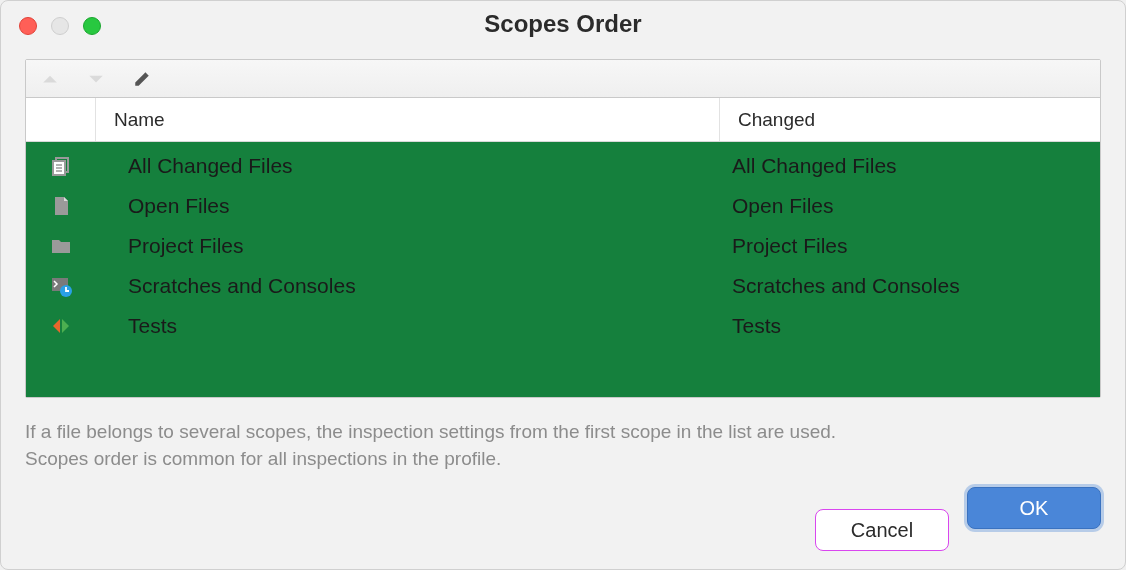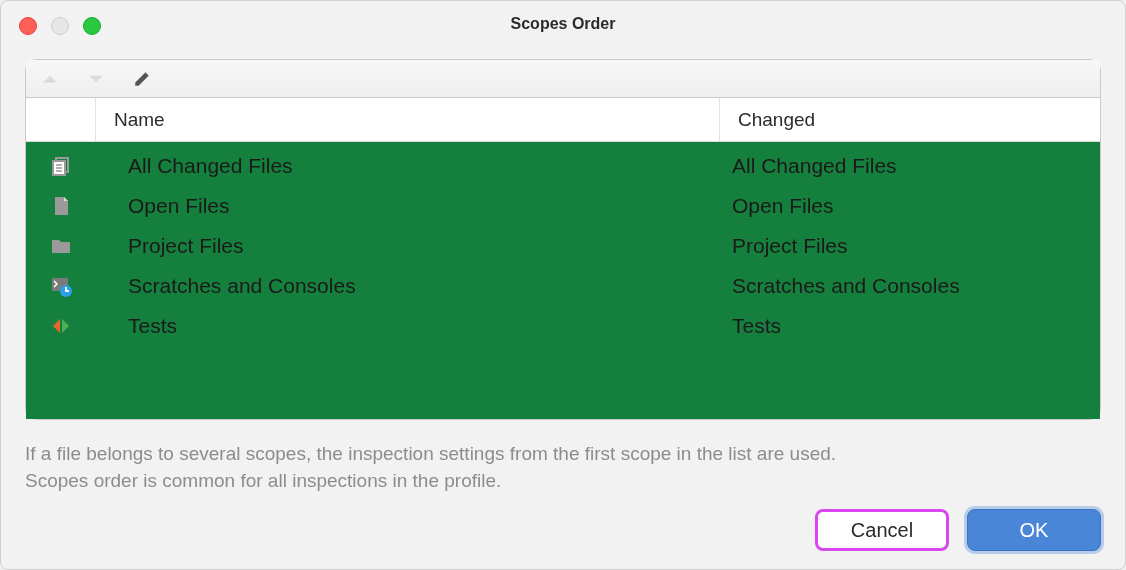--- a/index.html
+++ b/index.html
@@ -38,36 +38,36 @@
       width: 18px;
       height: 18px;
       border-radius: 50%;
     }
     .tl-close { background: #ff5f57; border: 1px solid #e24238; }
     .tl-min   { background: #e6e6e6; border: 1px solid #cfcfcf; }
     .tl-max   { background: #28c840; border: 1px solid #1ba62f; }
     .title {
       width: 100%;
       text-align: center;
-      font-size: 16px;
+      font-size: 24px;
       font-weight: 600;
       color: #2b2b2b;
     }
     .content {
       flex: 1;
       padding: 12px 24px 8px 24px;
       display: flex;
       flex-direction: column;
     }
     .panel {
       border: 1px solid #c9c9c9;
       background: #ffffff;
       display: flex;
       flex-direction: column;
-      border-radius: 12px;
+      border-radius: 2px;
       flex: 1;
     }
     .toolbar {
       height: 38px;
       background: linear-gradient(#f7f7f7, #efefef);
       border-bottom: 1px solid #c9c9c9;
       display: flex;
       align-items: center;
       padding: 0 10px;
       gap: 18px;
@@ -132,22 +132,23 @@
       border-radius: 8px;
       font-size: 20px;
       display: flex;
       align-items: center;
       justify-content: center;
       cursor: pointer;
       user-select: none;
     }
     .btn-secondary {
       background: #ffffff;
-      border: 3px solid #d946ef;
+      border: 1px solid #d946ef;
       color: #2b2b2b;
+      margin-top: 22px;
     }
     .btn-primary {
       background: #4a86d8;
       border: 1px solid #3a72c0;
       color: #ffffff;
       box-shadow: 0 0 0 3px rgba(74,134,216,0.35);
     }
   </style>
 </head>
 <body>

